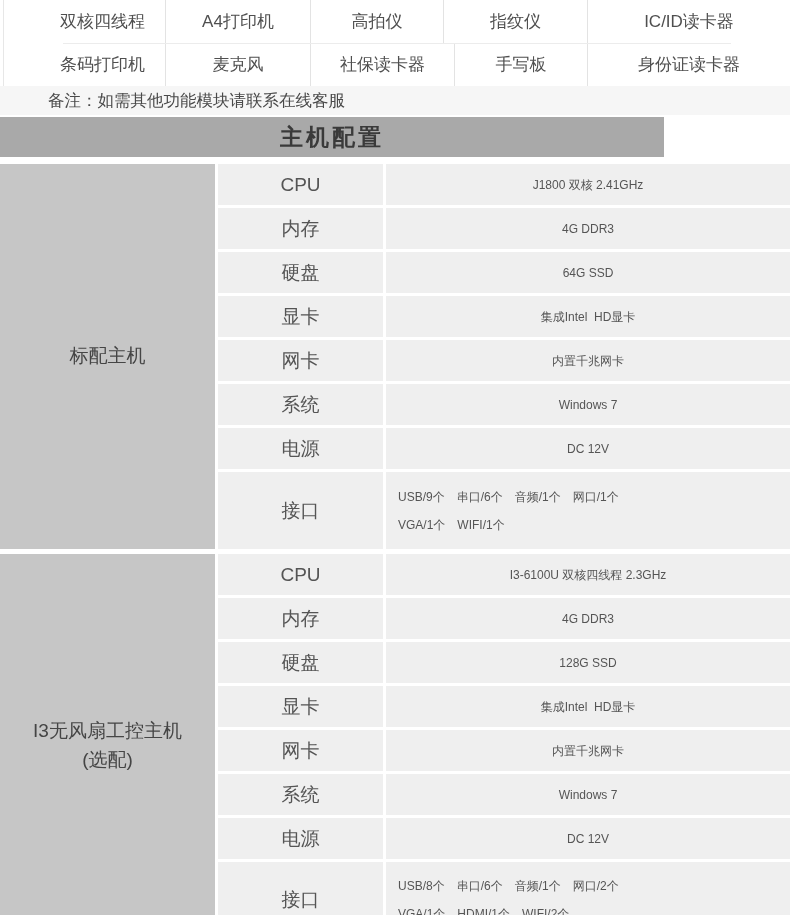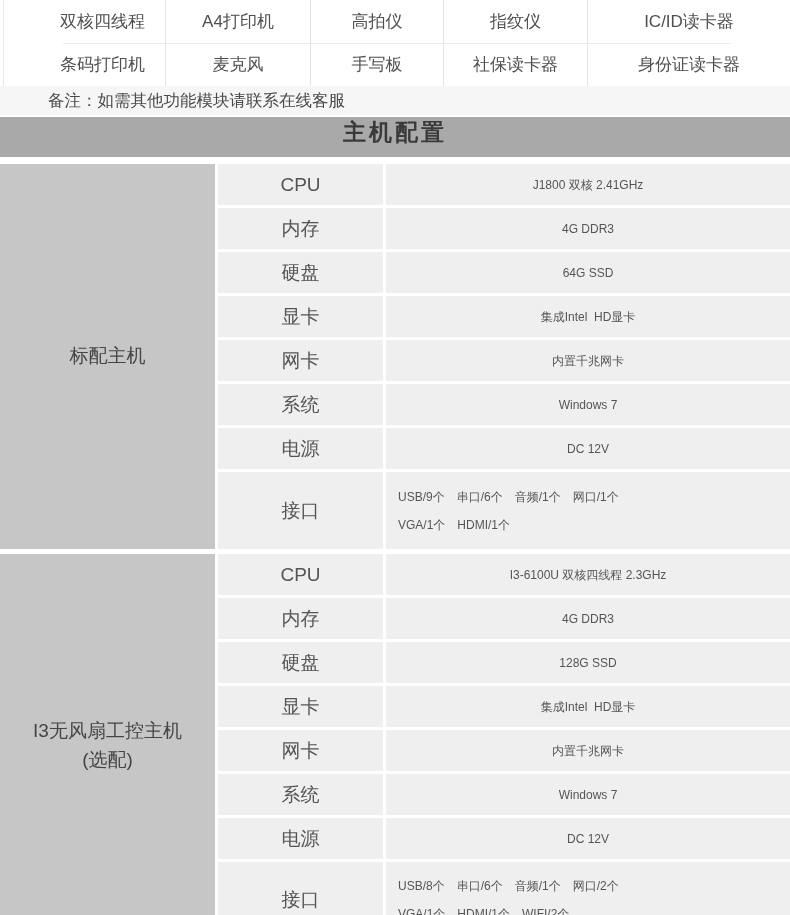--- a/index.html
+++ b/index.html
@@ -24,21 +24,21 @@
   .grid-divider{position:absolute;left:63px;top:43px;width:668px;height:1px;background:#ececec;}
   .grid-left-edge{position:absolute;left:3px;top:0;width:1px;height:86px;background:#e7e7e7;}
   
   .note-bar{
     width:790px;height:29px;background:#f6f6f6;display:flex;align-items:center;
     box-sizing:border-box;padding-left:48px;color:#4a4a4a;font-size:16.5px;
   }
   
   .hdr-gap{height:2px;background:#fff;}
   .section-header{
-    width:790px;height:40px;background:#a9a9a9;display:flex;align-items:flex-start;justify-content:center;
+    width:664px;height:40px;background:#a9a9a9;display:flex;align-items:center;justify-content:center;
     color:#3a3a3a;font-size:23px;font-weight:bold;letter-spacing:3px;
   }
   .table-gap{height:7px;background:#fff;}
   
   .spec-section{display:flex;width:790px;}
   .spec-section.s0{height:385px;margin-bottom:5px;}
   .spec-section.s1{height:383px;}
   .side-label{
     width:215px;margin-right:3px;background:#c6c6c6;flex:none;
     display:flex;align-items:center;justify-content:center;text-align:center;
@@ -68,22 +68,22 @@
 <div class="mod-row">
       <div class="mod-cell c0 br">双核四线程</div>
       <div class="mod-cell c1 br">A4打印机</div>
       <div class="mod-cell c2 br">高拍仪</div>
       <div class="mod-cell c3 br">指纹仪</div>
       <div class="mod-cell c4">IC/ID读卡器</div>
     </div>
     <div class="mod-row">
       <div class="mod-cell c0 br">条码打印机</div>
       <div class="mod-cell c1 br">麦克风</div>
+      <div class="mod-cell c3 br">社保读卡器</div>
       <div class="mod-cell c2 br">手写板</div>
-      <div class="mod-cell c3 br">社保读卡器</div>
       <div class="mod-cell c4">身份证读卡器</div>
     </div>
   </div>
 
 <div class="note-bar">
   <span>备注：如需其他功能模块请联系在线客服</span>
 </div>
 
 <div class="hdr-gap"></div>
 
@@ -121,21 +121,21 @@
           <div class="cell label">系统</div>
           <div class="cell value">Windows 7</div>
         </div>
         <div class="spec-row">
           <div class="cell label">电源</div>
           <div class="cell value">DC 12V</div>
         </div>
         <div class="spec-row tall">
           <div class="cell label">接口</div>
           <div class="cell value">USB/9个　串口/6个　音频/1个　网口/1个
-VGA/1个　HDMI/1个</div>
+VGA/1个　WIFI/1个</div>
         </div>
       </div>
     </div>
     <div class="spec-section s1">
       <div class="side-label">I3无风扇工控主机
 (选配)</div>
       <div class="rows">
         <div class="spec-row">
           <div class="cell label">CPU</div>
           <div class="cell value">I3-6100U 双核四线程 2.3GHz</div>

